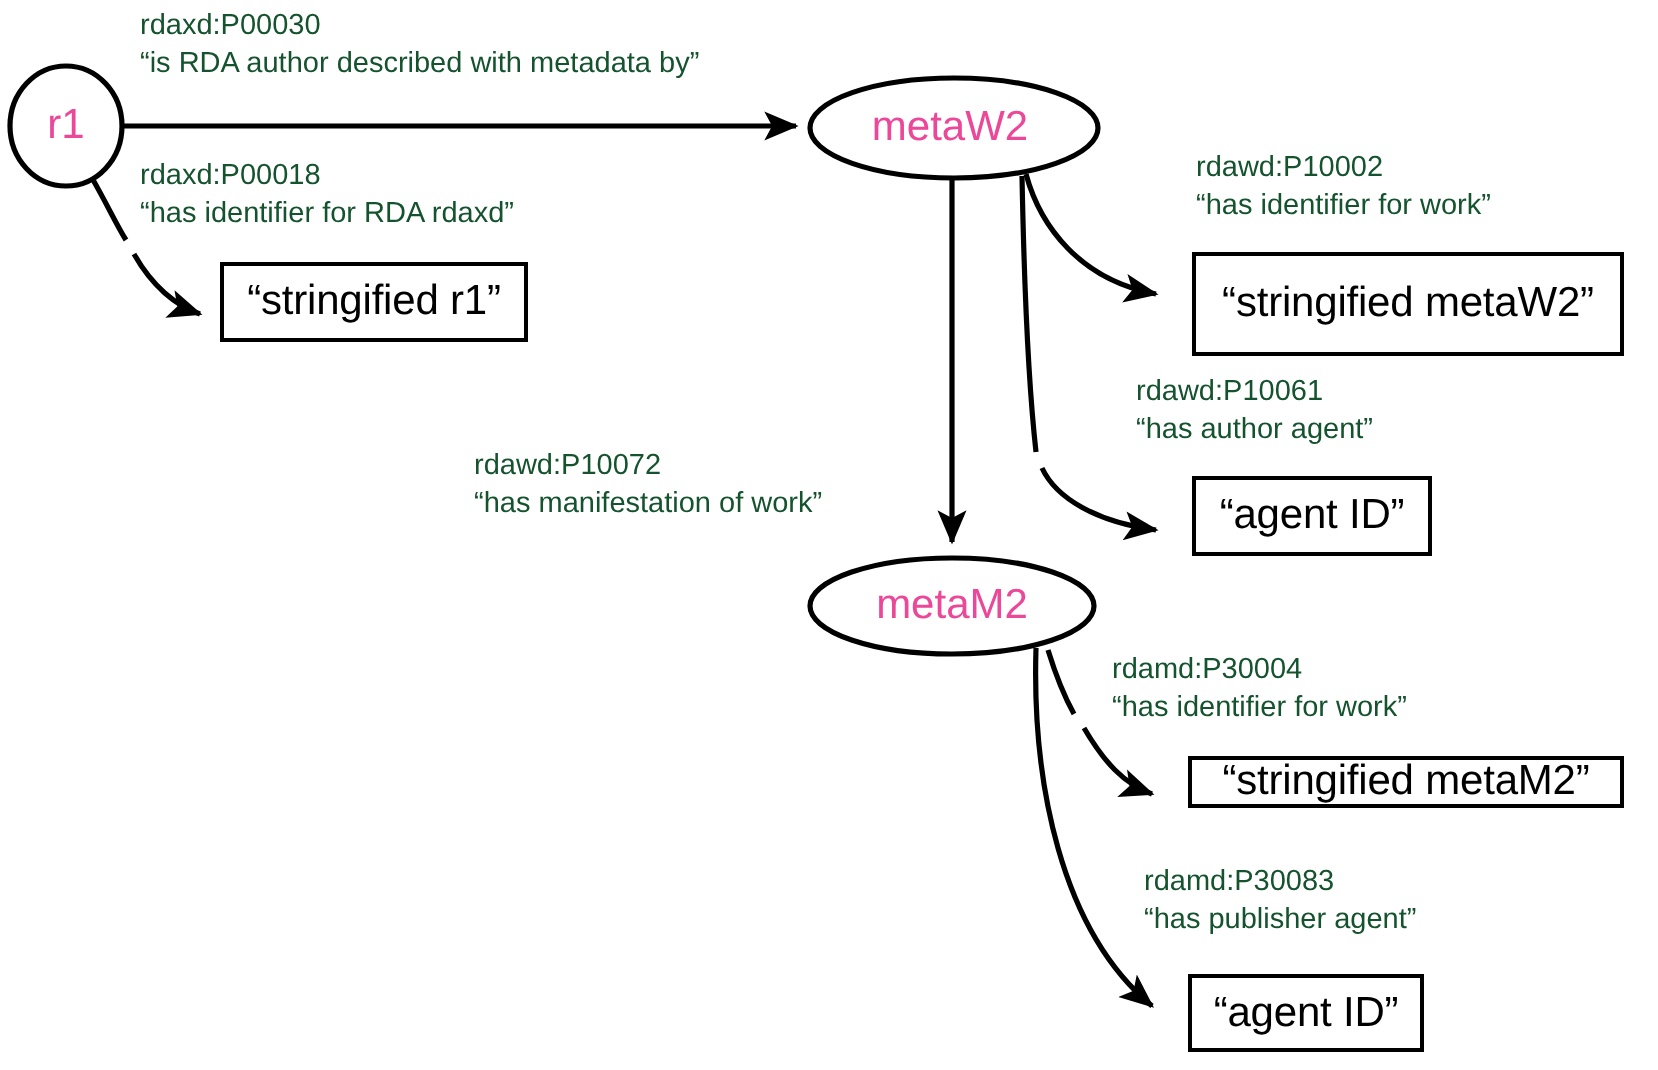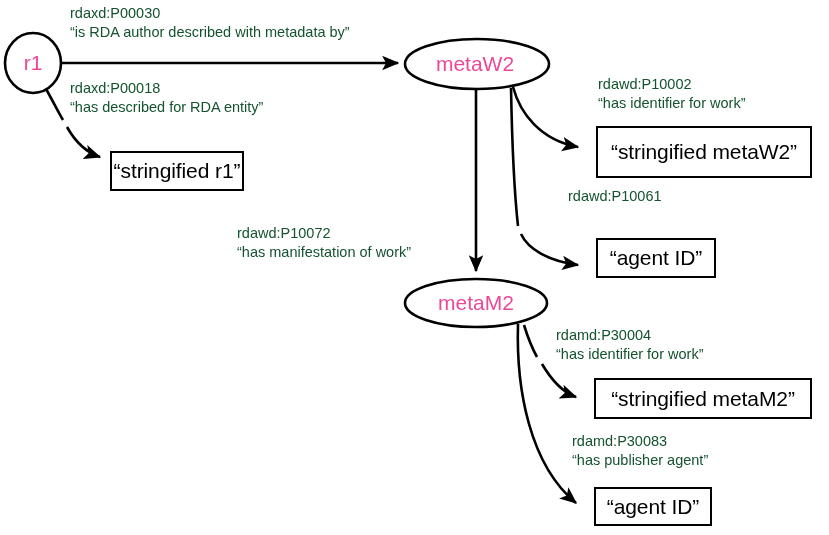--- a/index.html
+++ b/index.html
@@ -88,57 +88,58 @@
 
     <path d="M 518,324 C 516,390 530,465 576,503" fill="none" stroke="#000000" stroke-width="2.6" marker-end="url(#arrow)"></path>
   </svg>
 
   <div class="node-label" style="left:5px; top:48px; width:56px; height:30px;">r1</div>
 
   <div class="node-label" style="left:405px; top:49px; width:140px; height:30px;">metaW2</div>
 
   <div class="node-label" style="left:405px; top:288px; width:142px; height:30px;">metaM2</div>
 
-  <div class="box" style="left:110px; top:131px; width:134px; height:40px;margin-top:20px;">
+  <div class="box" style="left:110px; top:131px; width:154px; height:40px;">
     <span>“stringified r1”</span>
   </div>
 
   <div class="box" style="left:596px; top:126px; width:216px; height:52px;">
     <span>“stringified metaW2”</span>
   </div>
 
   <div class="box" style="left:596px; top:238px; width:120px; height:40px;">
     <span>“agent ID”</span>
   </div>
 
-  <div class="box" style="left:594px; top:378px; width:218px; height:41px;">
+  <div class="box" style="left:594px; top:378px; width:218px; height:26px;">
     <span>“stringified metaM2”</span>
   </div>
 
   <div class="box" style="left:594px; top:487px; width:118px; height:39px;">
     <span>“agent ID”</span>
   </div>
 
   <div class="edge-label" style="left:70px; top:4px;">
     <span class="l1">rdaxd:P00030</span>
     <span class="l2">“is RDA author described with metadata by”</span>
   </div>
 
   <div class="edge-label" style="left:70px; top:79px;">
     <span class="l1">rdaxd:P00018</span>
-    <span class="l2">“has described for RDA entity”</span>
+    <span class="l2">“has identifier for RDA rdaxd”</span>
   </div>
 
   <div class="edge-label" style="left:558px; top:75px;margin-left:40px;">
     <span class="l1">rdawd:P10002</span>
     <span class="l2">“has identifier for work”</span>
   </div>
 
   <div class="edge-label" style="left:568px; top:187px;">
     <span class="l1">rdawd:P10061</span>
+    <span class="l2">“has author agent”</span>
   </div>
 
   <div class="edge-label" style="left:237px; top:224px; text-align:left; width:222px;">
     <span class="l1">rdawd:P10072</span>
     <span class="l2">“has manifestation of work”</span>
   </div>
 
   <div class="edge-label" style="left:556px; top:326px;">
     <span class="l1">rdamd:P30004</span>
     <span class="l2">“has identifier for work”</span>

